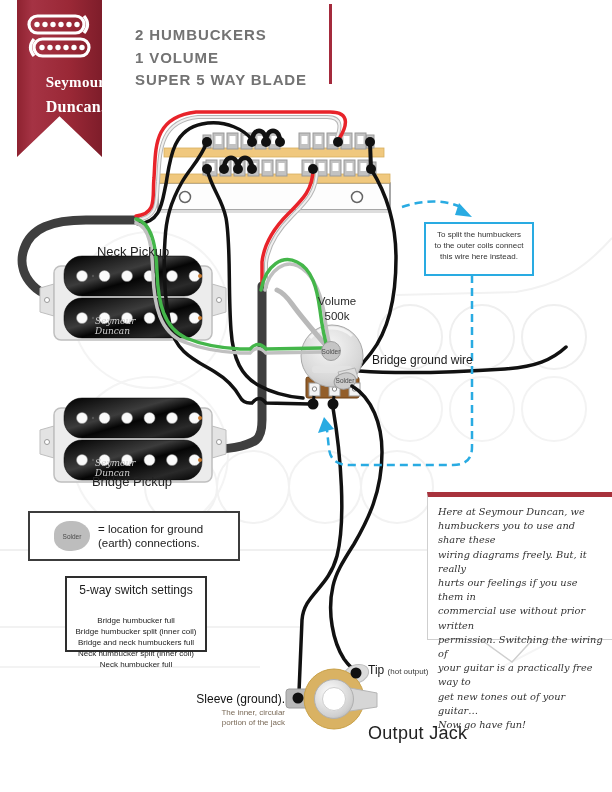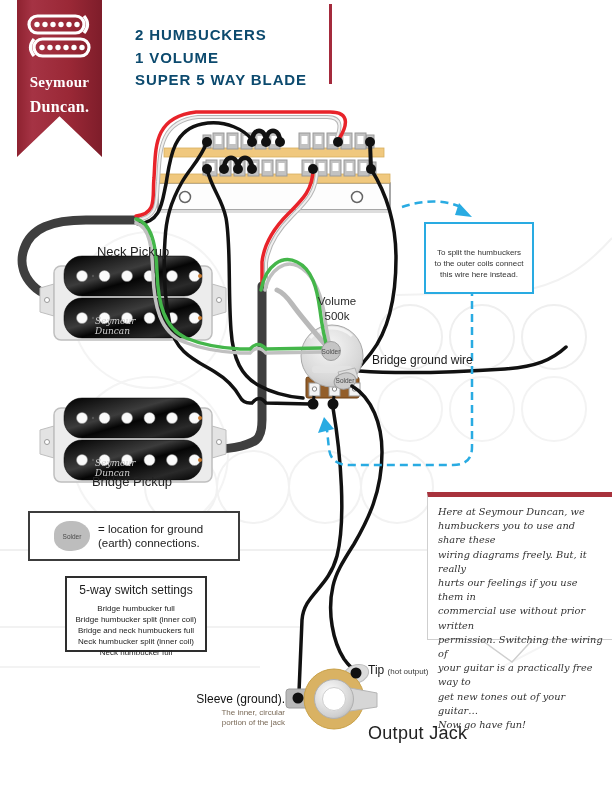--- a/index.html
+++ b/index.html
@@ -8,24 +8,24 @@
   .abs{position:absolute;}
   #diagram-svg{position:absolute;left:0;top:0;z-index:1;}
   .lbl{position:absolute;z-index:2;}
 
   
   #logo-banner{left:17px;top:0;width:85px;height:157px;z-index:3;
     background:linear-gradient(90deg,#8e2230 0%,#a53344 18%,#9a2836 62%,#7e1d2a 100%);
     clip-path:polygon(0 0,100% 0,100% 100%,50% 74%,0 100%);}
   #logo-emblem{position:absolute;left:10px;top:10px;}
   .brand{position:absolute;width:100%;text-align:center;color:#fff;
-    font-family:"Liberation Serif",serif;font-weight:bold;}
+    font-family:"Liberation Serif",serif;font-weight:bold;padding-left:16px;}
   #brand1{top:74px;font-size:15px;letter-spacing:.3px;}
   #brand2{top:98px;font-size:16px;letter-spacing:.3px;}
-  #title{left:135px;top:24px;font-weight:bold;font-size:15px;line-height:22.5px;letter-spacing:.9px;color:#0c4a6e;}
+  #title{left:135px;top:24px;font-weight:bold;font-size:15px;line-height:22.5px;letter-spacing:.9px;color:#737373;}
   #title-rule{left:329px;top:4px;width:3px;height:80px;background:#a42a3c;}
 
   
   .dlabel{font-size:13px;color:#222;}
   #neck-label{left:88px;top:244px;width:90px;text-align:center;}
   #bridge-label{left:87px;top:474px;width:90px;text-align:center;}
   .pickup-brand{font-family:"DejaVu Serif",serif;font-style:italic;font-size:9px;
     color:#cfcfcf;width:76px;text-align:left;}
   #neck-brand{left:95px;top:316px;}
   #bridge-brand{left:95px;top:458px;}
@@ -37,29 +37,29 @@
   #tip-label{left:368px;top:663px;font-size:12px;color:#1a1a1a;}
   #tip-label .sub{font-size:8px;color:#3a3a3a;}
   #sleeve-label{left:160px;top:692px;width:125px;text-align:right;}
   #sleeve-label .main{font-size:12px;color:#111;margin-bottom:2px;}
   #sleeve-label .sub{font-size:8px;line-height:9.5px;color:#7a6a58;}
   #outjack-label{left:368px;top:723px;font-size:18px;letter-spacing:.3px;color:#222;}
 
   
   #callout-box{left:424px;top:222px;width:106px;height:45px;background:#fff;
     border:2px solid #29abe2;text-align:center;font-size:8px;line-height:11px;
-    padding-top:23px;color:#333;}
+    padding-top:5px;color:#333;}
   #solder-legend{left:28px;top:511px;width:184px;height:46px;background:#fff;
     border:2.5px solid #3c3c3c;display:flex;align-items:center;padding-left:24px;box-sizing:content-box;}
   #legend-blob{width:36px;height:30px;background:#bdbdbd;border-radius:47% 53% 55% 45%;
     display:flex;align-items:center;justify-content:center;font-size:6.5px;color:#4a4a4a;margin-right:8px;flex:0 0 auto;}
   #legend-text{font-size:11.5px;line-height:14px;color:#222;}
   #switch-box{left:65px;top:576px;width:142px;height:76px;background:#fff;
     border:2px solid #2e2e2e;text-align:center;padding-top:5px;box-sizing:border-box;}
-  #switch-box .t{font-size:12px;color:#1c1c1c;margin-bottom:6px;}
+  #switch-box .t{font-size:12px;color:#1c1c1c;margin-bottom:18px;}
   #switch-box .i{font-size:8px;line-height:11px;color:#222;}
   #note-box{left:427px;top:492px;width:189px;height:148px;background:#fff;box-sizing:border-box;
     border:1.5px solid #cfcfcf;border-top:5px solid #a8323c;padding:8px 10px;
     font-family:"DejaVu Serif",serif;font-style:italic;font-size:9.8px;line-height:14.2px;color:#333;}
 </style>
 </head>
 <body>
 
 <div id="page">
 

